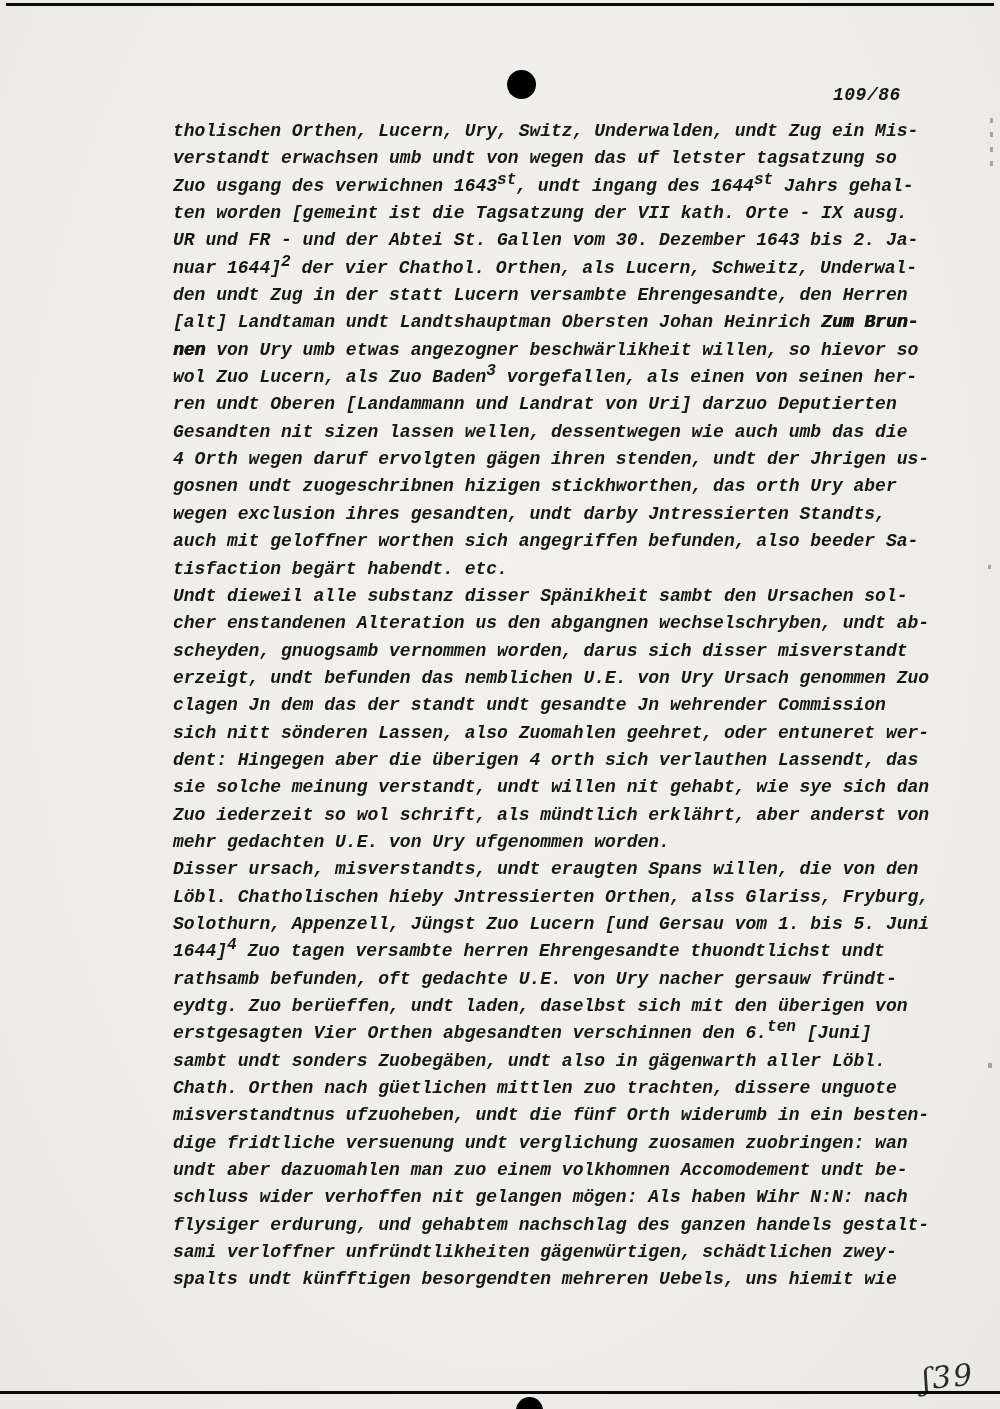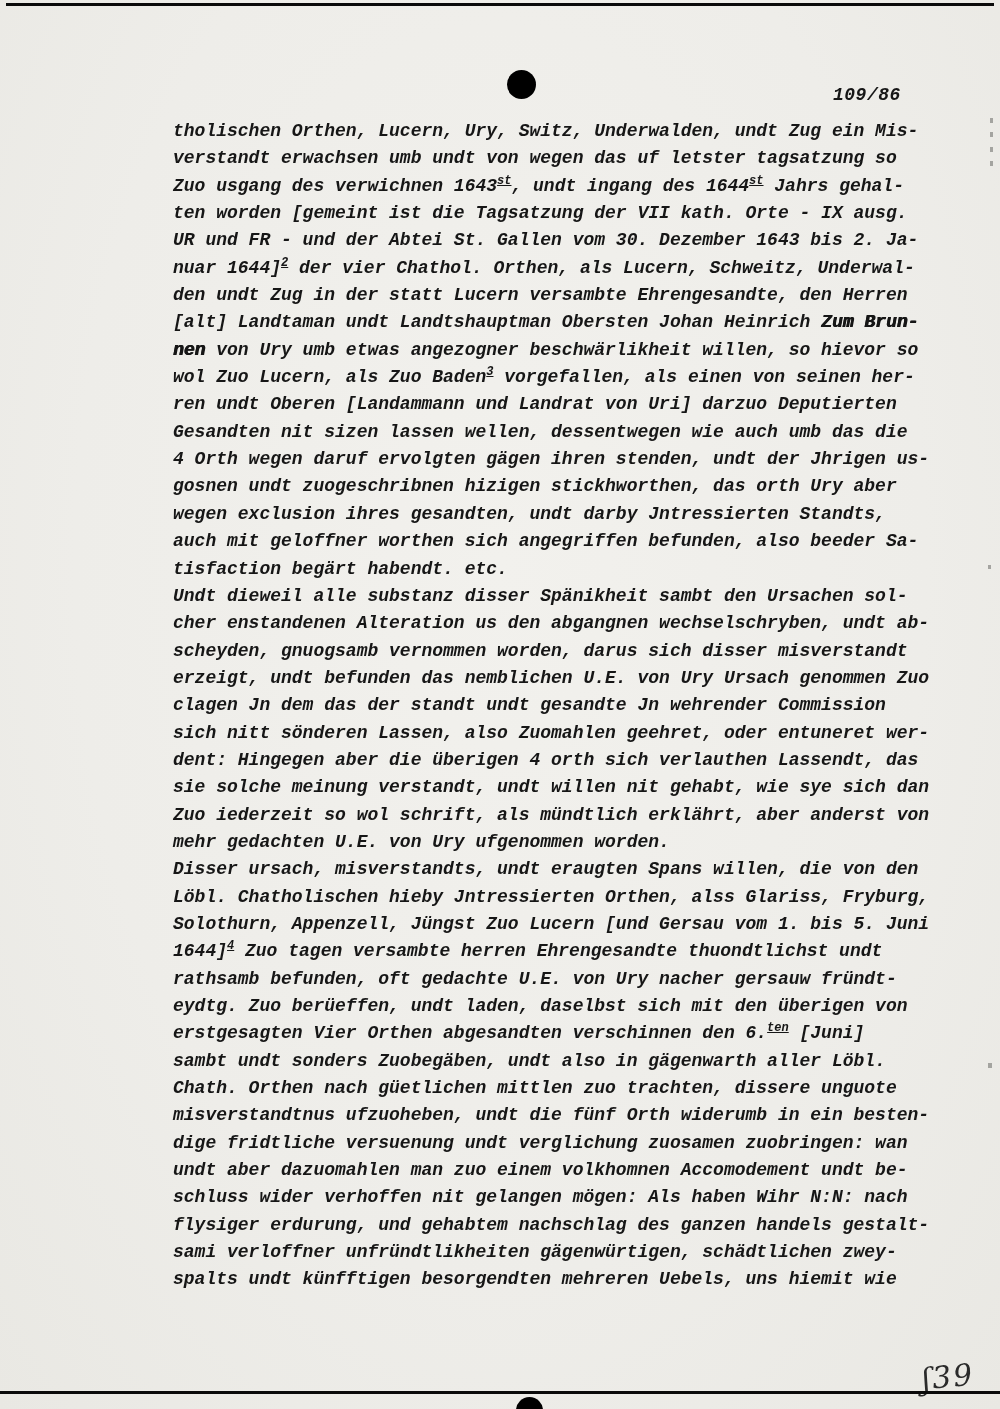--- a/index.html
+++ b/index.html
@@ -37,22 +37,22 @@
   .text-block {
     position: absolute; left: 145px; top: 118px; width: 790px;
     font: bold italic 18px/27.35px "Liberation Mono", monospace;
     white-space: pre;
     letter-spacing: 0px;
     margin-left: 28px;
   }
   .line { height: 27.35px; }
   .xb { text-shadow: 0.7px 0 0 currentColor, 0 0.4px 0 currentColor; }
   sup {
-    font-size: 12px; line-height: 0;
-    vertical-align: baseline; position: relative; top: -7px; text-decoration: underline;
+    font-size: 16px; line-height: 0;
+    vertical-align: baseline; position: relative; top: -7px;
   }
   .handwritten-mark {
     position: absolute; left: 922px; top: 1362px;
     font: italic 30px/1 "DejaVu Serif", serif;
     color: #2a2a2a;
     transform: rotate(-6deg);
     letter-spacing: 2px;
   }
   .speck { position: absolute; background: #6a6a66; opacity: 0.55; }
   .speck1 { left: 990px; top: 118px; width: 3px; height: 5px; }

